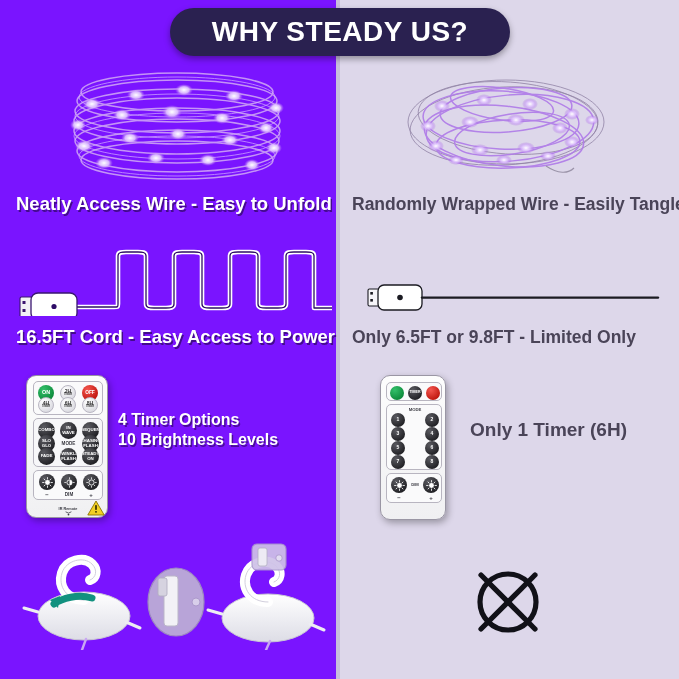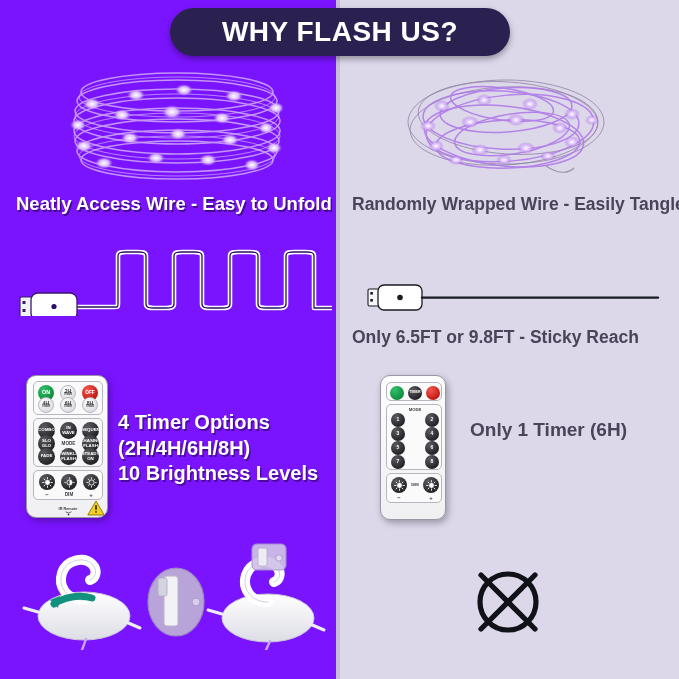--- a/index.html
+++ b/index.html
@@ -64,21 +64,21 @@
     position: absolute;
     color: #4A4458;
     font-size: 17.5px;
     font-weight: bold;
     white-space: nowrap;
     z-index: 12;
   }
   .body-left {
     position: absolute;
     color: #FFFFFF;
-    font-size: 20px;
+    font-size: 16px;
     font-weight: bold;
     line-height: 1.28;
     text-shadow: 1.5px 1.5px 0 rgba(0,0,0,0.40);
     z-index: 12;
   }
   .body-right {
     position: absolute;
     color: #4A4458;
     font-size: 19px;
     font-weight: bold;
@@ -137,21 +137,21 @@
 </head>
 <body>
 
 <div id="stage">
 
   <div class="half-left"></div>
   <div class="half-right"></div>
   <div class="divider"></div>
 
   <div class="title-pill">
-    <span>WHY FLASH US?</span>
+    <span>WHY STEADY US?</span>
   </div>
 
   <div class="coil-wrap" style="left:44px; top:68px;">
     <svg class="coil-svg" width="266" height="118" viewBox="0 0 266 118" aria-hidden="true">
       <defs>
         <radialGradient id="ledGlow" cx="50%" cy="50%" r="50%">
           <stop offset="0%" stop-color="#FFFFFF" stop-opacity="1"></stop>
           <stop offset="55%" stop-color="#E2C6FF" stop-opacity="0.9"></stop>
           <stop offset="100%" stop-color="#B06CF0" stop-opacity="0"></stop>
         </radialGradient>
@@ -276,21 +276,22 @@
     <svg width="295" height="30" viewBox="0 0 295 30" aria-hidden="true">
       <rect x="2" y="8" width="11" height="17" rx="1.4" fill="#F6F5F9" stroke="#1B1B22" stroke-width="1.1"></rect>
       <rect x="4.3" y="11" width="2.6" height="2.6" fill="#1B1B22"></rect>
       <rect x="4.3" y="18" width="2.6" height="2.6" fill="#1B1B22"></rect>
       <rect x="12" y="4" width="44" height="25" rx="6" fill="#FFFFFF" stroke="#1B1B22" stroke-width="1.3"></rect>
       <circle cx="34" cy="16.5" r="2.8" fill="#1B1B22"></circle>
       <line x1="56" y1="16.6" x2="292" y2="16.6" stroke="#1B1B22" stroke-width="2.4" stroke-linecap="round"></line>
     </svg>
   </div>
 
-  <div class="cap-right" style="left:352px; top:327px;">Only 6.5FT or 9.8FT - Sticky Reach</div>
+  <div class="cap-left" style="left:16px;  top:326px;">16.5FT Cord - Easy Access to Power</div>
+  <div class="cap-right" style="left:352px; top:327px;">Only 6.5FT or 9.8FT - Limited Only</div>
 
   <div class="remote" style="left:26px; top:375px; width:82px; height:143px;">
 
     <div class="rm-panel" style="left:6px; top:5px; width:70px; height:34px;">
       <div class="btn green" style="left:4px;  top:3px;  width:16px; height:16px;">
         <span style="font-size:5.4px;">ON</span>
       </div>
       <div class="btn white" style="left:26px; top:3px;  width:16px; height:16px; flex-direction:column;">
         <span style="font-size:5px;">2H</span>
         <span style="font-size:2.6px;">TIMER</span>
@@ -399,21 +400,20 @@
       <svg width="18" height="16" viewBox="0 0 18 16" aria-hidden="true">
         <path d="M9 1 L17.2 15 L0.8 15 Z" fill="#F2D024" stroke="#8A7300" stroke-width="0.9" stroke-linejoin="round"></path>
         <rect x="8.2" y="5" width="1.6" height="5" rx="0.7" fill="#2A2300"></rect>
         <circle cx="9" cy="11.8" r="0.9" fill="#2A2300"></circle>
       </svg>
     </div>
   </div>
 
   <div class="body-left" style="left:118px; top:410px;">
     <div>4 Timer Options</div>
-    <div>(2H/4H/6H/8H)</div>
     <div>10 Brightness Levels</div>
   </div>
 
   <div class="remote" style="left:380px; top:375px; width:66px; height:145px;">
     <div class="rm-panel" style="left:5px; top:6px; width:56px; height:19px;">
       <div class="btn green" style="left:3px;  top:2.5px; width:14px; height:14px;"></div>
       <div class="btn dark" style="left:21px; top:2.5px; width:14px; height:14px;">
           <span style="font-size:3.6px;">TIMER</span>
         </div>
       <div class="btn red" style="left:39px; top:2.5px; width:14px; height:14px;"></div>

